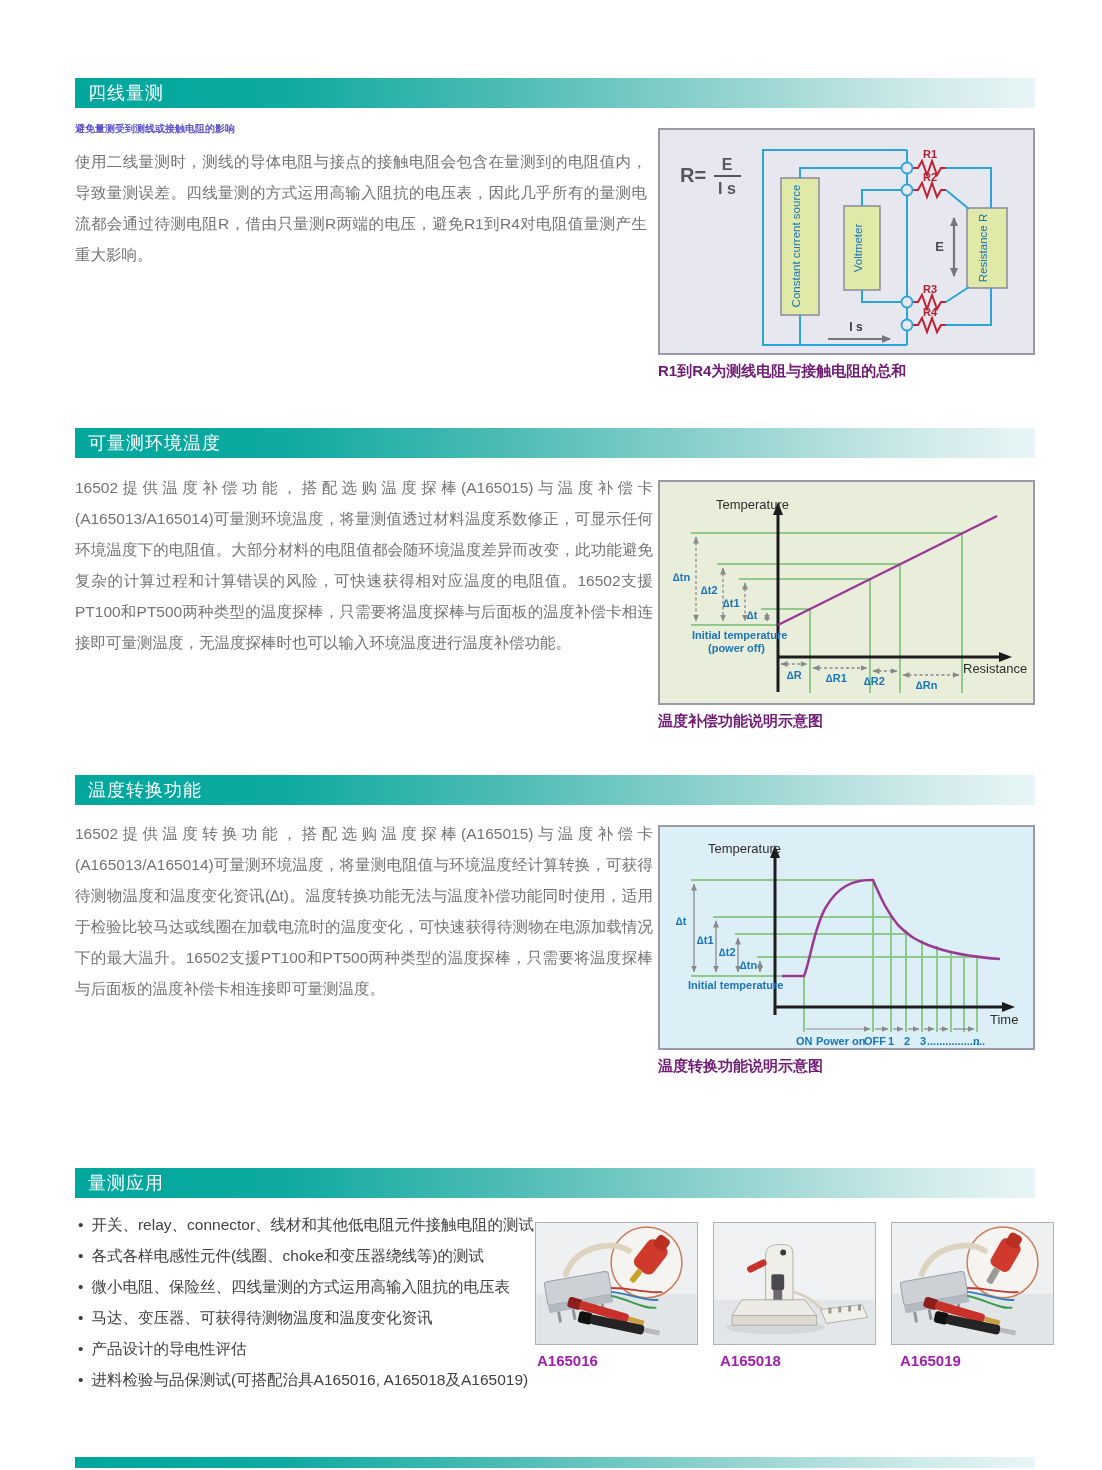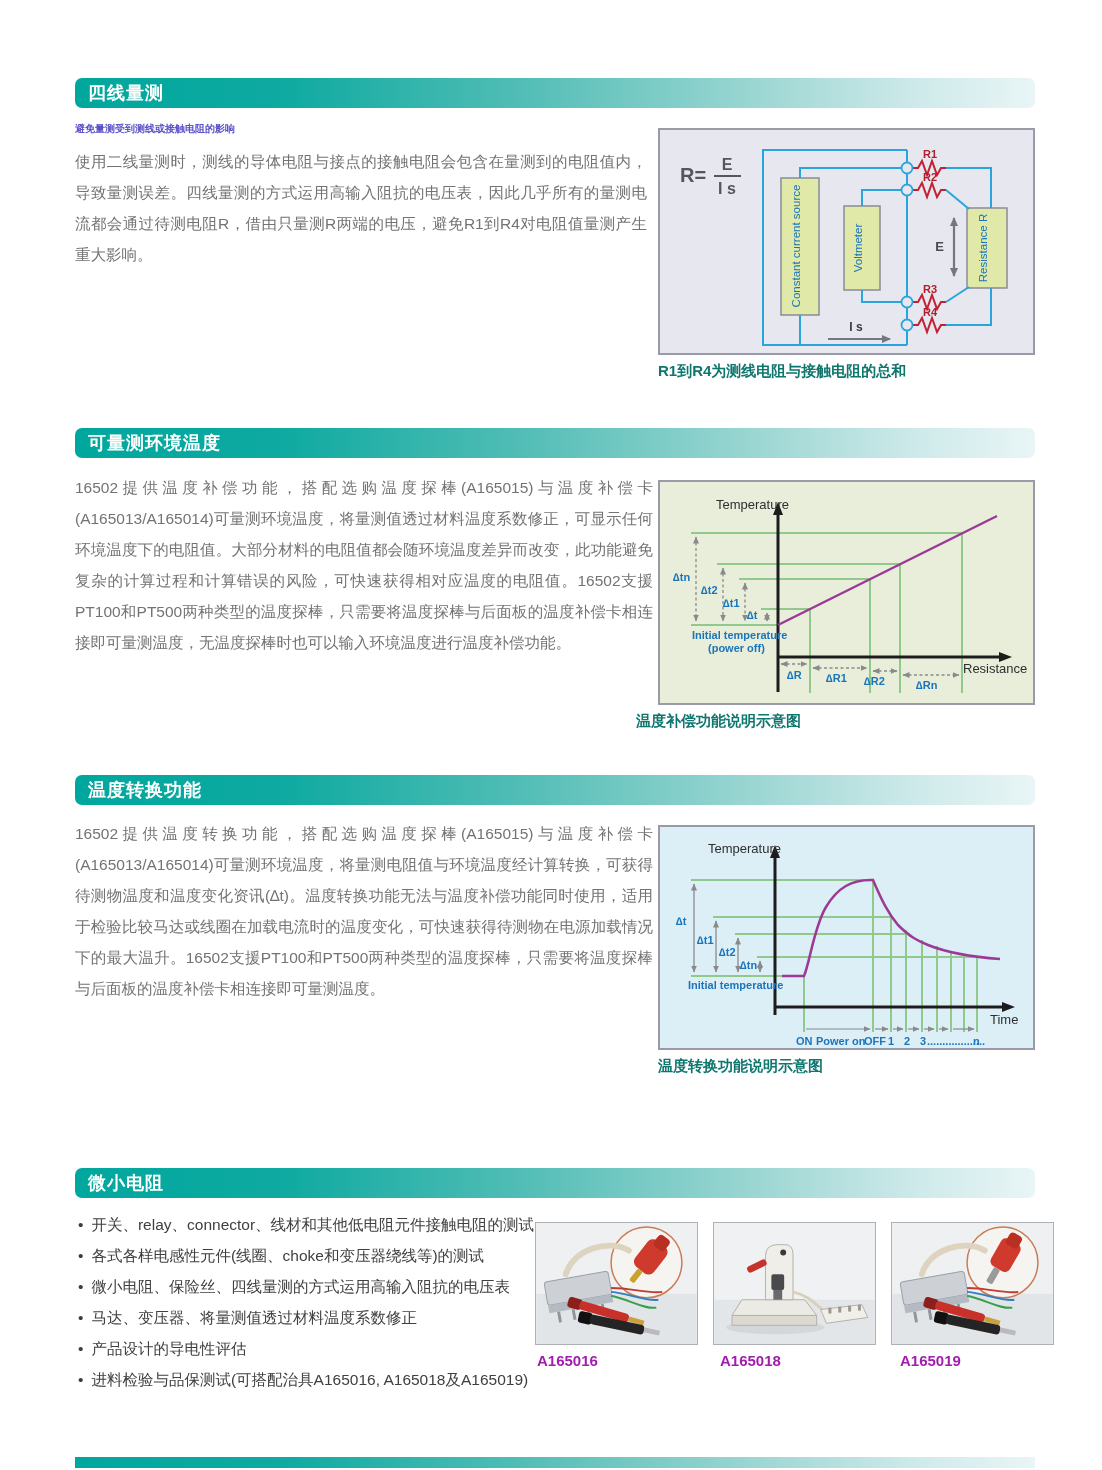--- a/index.html
+++ b/index.html
@@ -3,30 +3,30 @@
 <meta charset="utf-8">
 <style>
   html,body { margin:0; padding:0; background:#ffffff; }
   #page {
     position:relative; width:1102px; height:1470px; background:#ffffff;
     font-family:"Liberation Sans","DejaVu Sans",sans-serif; overflow:hidden;
   }
   .sec-header {
     position:absolute; left:75px; width:960px; height:30px;
     background:linear-gradient(90deg,#00a79d 0%,#0faaa1 22%,#4dbcb4 45%,#93d3cf 68%,#cfeaea 88%,#e9f5f6 100%);
-    color:#ffffff; font-size:18px; font-weight:bold; line-height:31px;
-    padding-left:13px; box-sizing:border-box; letter-spacing:1px;border-radius:7px;
+    color:#ffffff; font-size:18px; font-weight:normal; line-height:31px;
+    padding-left:13px; box-sizing:border-box; letter-spacing:1px;
   }
   .subhead { position:absolute; left:75px; color:#5a50c8; font-size:10px; font-weight:bold; }
   .body-text {
     position:absolute; left:75px; color:#737373; font-size:15.5px;
     line-height:31px; text-align:justify;
   }
   .figure { position:absolute; border:2px solid #9a9aa8; box-sizing:border-box; }
-  .fig-caption { position:absolute; color:#0f766e; font-size:15px; font-weight:600; }
+  .fig-caption { position:absolute; color:#701a75; font-size:15px; font-weight:600; }
   .bullets { position:absolute; left:78px; top:1214px; width:460px; margin:0; padding:0; list-style:none; }
   .bullets li { color:#404040; font-size:15.5px; line-height:22px; margin-bottom:9px; }
   .bullets li::before { content:"•"; color:#3c3c46; margin-right:8px; }
   .product { position:absolute; top:1222px; width:163px; height:123px; border:1px solid #aeb2b6; box-sizing:border-box; background:#eef0f2; }
   .product-caption { position:absolute; top:1352px; color:#a21caf; font-size:15px; font-weight:600; }
   .bottom-bar {
     position:absolute; left:75px; top:1457px; width:960px; height:11px;
     background:linear-gradient(90deg,#00a79d 0%,#0faaa1 22%,#4dbcb4 45%,#93d3cf 68%,#cfeaea 88%,#e9f5f6 100%);
   }
   svg text { font-family:"Liberation Sans","DejaVu Sans",sans-serif; }
@@ -159,21 +159,21 @@
         <line x1="243" y1="193" x2="299" y2="193" marker-start="url(#c1s)" marker-end="url(#c1e)"></line>
       </g>
       <g fill="#1b75bb" font-size="11" font-weight="600">
         <text x="127" y="197">∆R</text>
         <text x="166" y="200">∆R1</text>
         <text x="204" y="203">∆R2</text>
         <text x="256" y="207">∆Rn</text>
       </g>
     </svg>
   </div>
-  <div class="fig-caption" style="left:636px;top:712px">温度补偿功能说明示意图</div>
+  <div class="fig-caption" style="left:658px;top:712px">温度补偿功能说明示意图</div>
 
   <div class="sec-header" style="top:775px">
     <span>温度转换功能</span>
   </div>
   <div class="body-text" style="top:818px;width:578px">16502提供温度转换功能，搭配选购温度探棒(A165015)与温度补偿卡(A165013/A165014)可量测环境温度，将量测电阻值与环境温度经计算转换，可获得待测物温度和温度变化资讯(∆t)。温度转换功能无法与温度补偿功能同时使用，适用于检验比较马达或线圈在加载电流时的温度变化，可快速获得待测物在电源加载情况下的最大温升。16502支援PT100和PT500两种类型的温度探棒，只需要将温度探棒与后面板的温度补偿卡相连接即可量测温度。</div>
 
   <div class="figure" style="left:658px;top:825px;width:377px;height:225px;background:#dceef6">
     <svg width="373" height="221" viewBox="0 0 373 221">
       <defs>
         <marker id="c2e" markerWidth="8" markerHeight="8" refX="6.5" refY="3" orient="auto" markerUnits="userSpaceOnUse">
@@ -236,27 +236,27 @@
         <text x="244" y="218">2</text>
         <text x="260" y="218">3</text>
         <text x="267" y="218">...................</text>
         <text x="313" y="218">n</text>
       </g>
     </svg>
   </div>
   <div class="fig-caption" style="left:658px;top:1057px">温度转换功能说明示意图</div>
 
   <div class="sec-header" style="top:1168px">
-    <span>微小电阻</span>
+    <span>量测应用</span>
   </div>
   <ul class="bullets">
     <li>开关、relay、connector、线材和其他低电阻元件接触电阻的测试</li>
     <li>各式各样电感性元件(线圈、choke和变压器绕线等)的测试</li>
     <li>微小电阻、保险丝、四线量测的方式运用高输入阻抗的电压表</li>
-    <li>马达、变压器、将量测值透过材料温度系数修正</li>
+    <li>马达、变压器、可获得待测物温度和温度变化资讯</li>
     <li>产品设计的导电性评估</li>
     <li>进料检验与品保测试(可搭配治具A165016, A165018及A165019)</li>
   </ul>
 
   <div class="product" style="left:535px">
     <svg width="161" height="121" viewBox="0 0 163 123">
       <rect width="163" height="123" fill="#eef0f2"></rect>
       <rect y="72" width="163" height="51" fill="#e2e5e8"></rect>
       <circle cx="112" cy="40" r="36" fill="#f6f4f1" stroke="#cc7a55" stroke-width="1.5"></circle>
       <g transform="rotate(38 112 40)">

